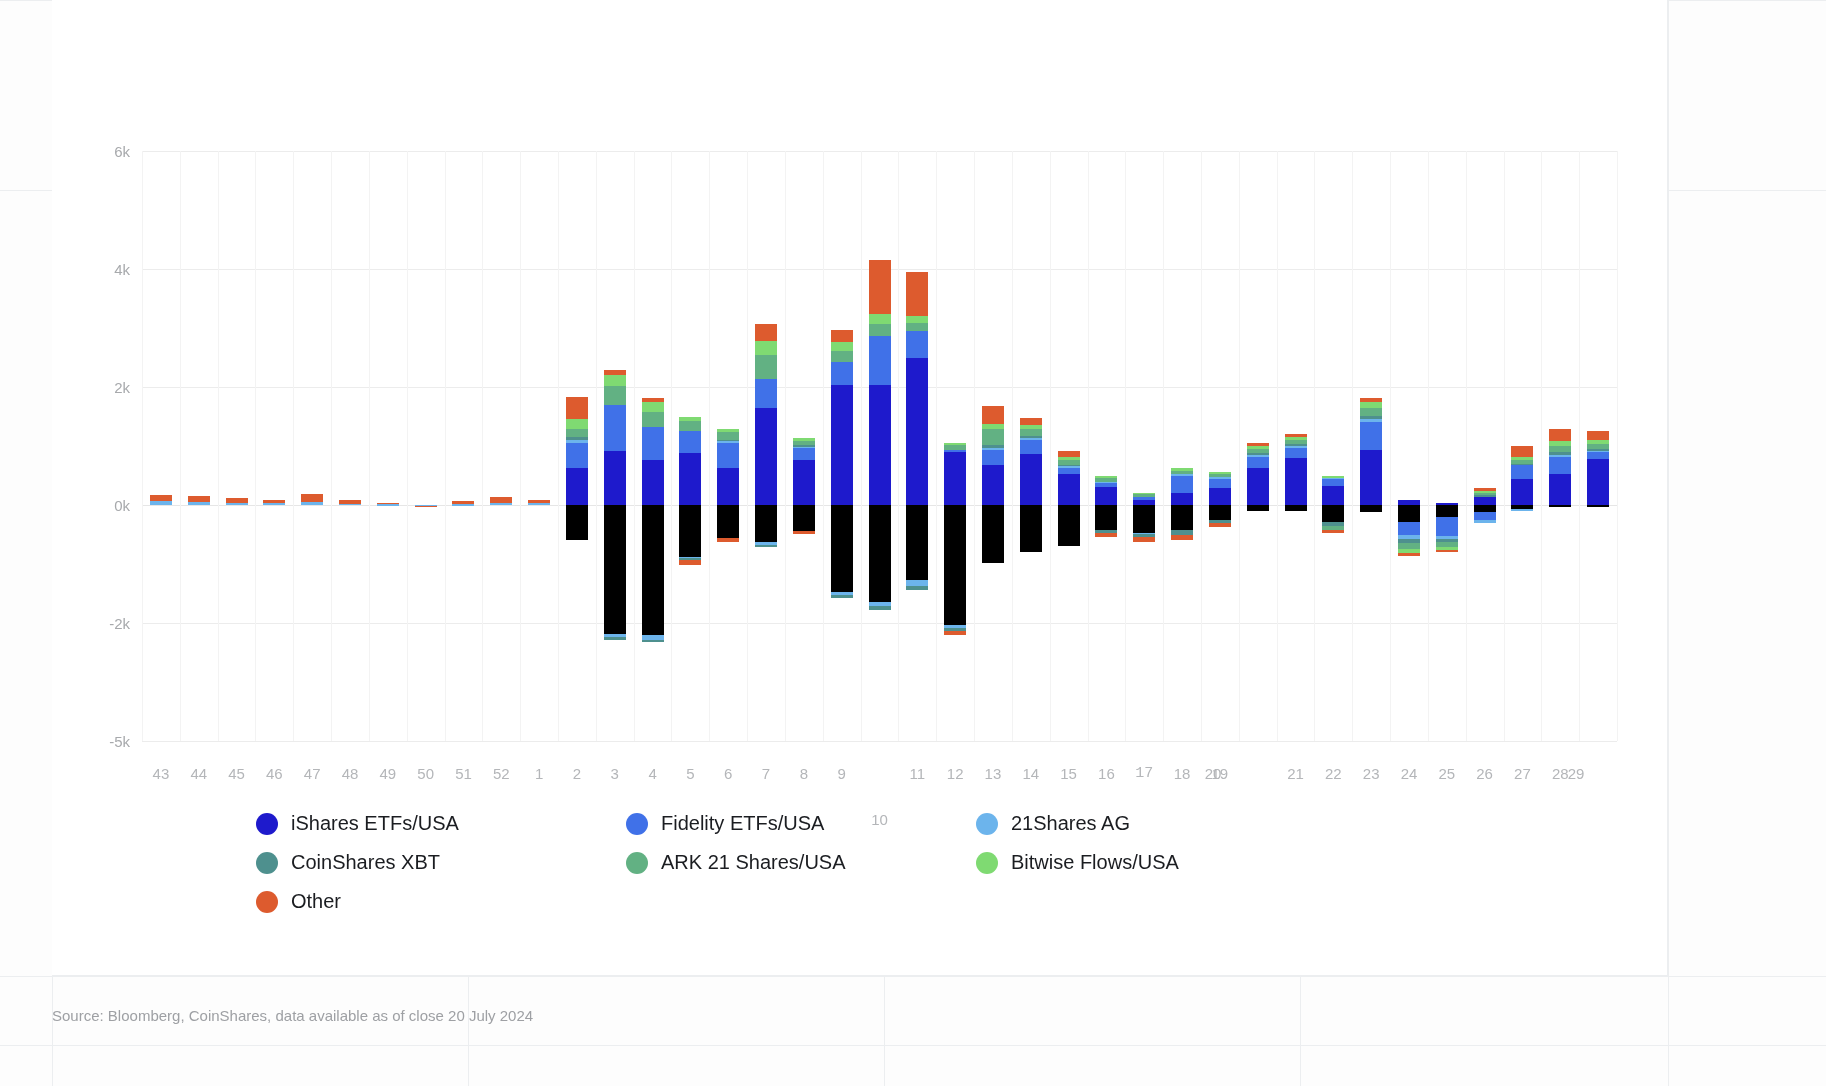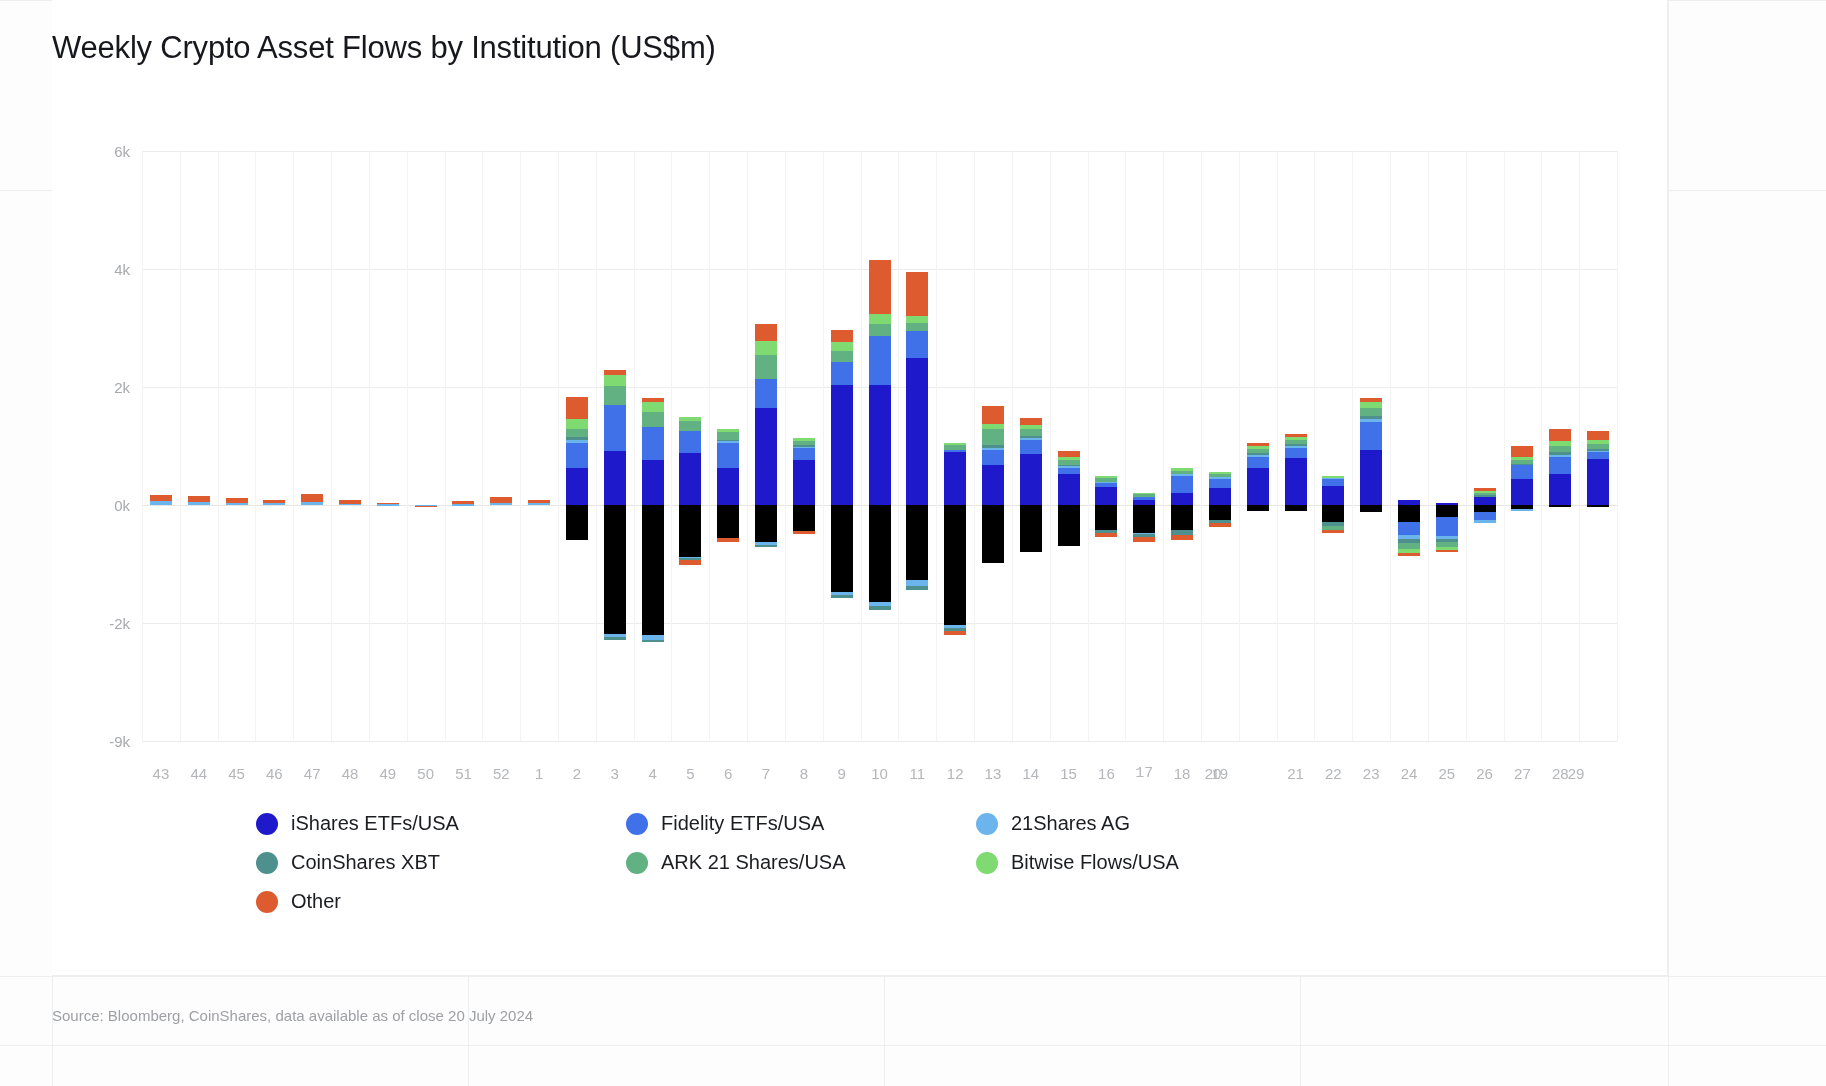--- a/index.html
+++ b/index.html
@@ -111,30 +111,29 @@
       <div class="v" style="left: 1300px;"></div>
       <div class="v" style="left: 1668px;"></div>
       <div class="h" style="top: 0px;"></div>
       <div class="h" style="top: 190px;"></div>
       <div class="h" style="top: 976px;"></div>
       <div class="h" style="top: 1045px;"></div>
     </div>
 
   <div class="card"></div>
 
-  <div class="title">Weekly Crypto Asset Flows by Institution (US$m)</div>
 
   <div class="plot-outer">
     <div class="ytick-wrap" id="yticks">
         <div class="ytick" style="top: 0px;">6k</div>
         <div class="ytick" style="top: 118px;">4k</div>
         <div class="ytick" style="top: 236px;">2k</div>
         <div class="ytick" style="top: 354px;">0k</div>
         <div class="ytick" style="top: 472px;">-2k</div>
-        <div class="ytick" style="top: 590px;">-9k</div>
+        <div class="ytick" style="top: 590px;">-5k</div>
       </div>
     <div class="plot" id="plot">
         <div class="gridline-h" style="top: 0px;"></div>
         <div class="gridline-h" style="top: 118px;"></div>
         <div class="gridline-h" style="top: 236px;"></div>
         <div class="gridline-h" style="top: 354px; background: rgb(230, 230, 230);"></div>
         <div class="gridline-h" style="top: 472px;"></div>
         <div class="gridline-h" style="top: 590px;"></div>
         <div class="gridline-v" style="left: 0px;"></div>
         <div class="gridline-v" style="left: 38px;"></div>
@@ -514,21 +513,21 @@
         <div class="xtick" style="left: 359.295px;">52</div>
         <div class="xtick" style="left: 397.115px;">1</div>
         <div class="xtick" style="left: 434.936px;">2</div>
         <div class="xtick" style="left: 472.756px;">3</div>
         <div class="xtick" style="left: 510.577px;">4</div>
         <div class="xtick" style="left: 548.397px;">5</div>
         <div class="xtick" style="left: 586.218px;">6</div>
         <div class="xtick" style="left: 624.038px;">7</div>
         <div class="xtick" style="left: 661.859px;">8</div>
         <div class="xtick" style="left: 699.679px;">9</div>
-        <div class="xtick" style="left: 737.5px;">10</div>
+        <div class="xtick" style="left: 737.5px; margin-top: 46px;">10</div>
         <div class="xtick" style="left: 775.321px;">11</div>
         <div class="xtick" style="left: 813.141px;">12</div>
         <div class="xtick" style="left: 850.962px;">13</div>
         <div class="xtick" style="left: 888.782px;">14</div>
         <div class="xtick" style="left: 926.603px;">15</div>
         <div class="xtick" style="left: 964.423px;">16</div>
         <div class="xtick" style="left: 1002.24px; font-family: Liberation Mono, monospace;">17</div>
         <div class="xtick" style="left: 1040.06px;">18</div>
         <div class="xtick" style="left: 1077.88px;">19</div>
         <div class="xtick" style="left: 1071px;">20</div>

